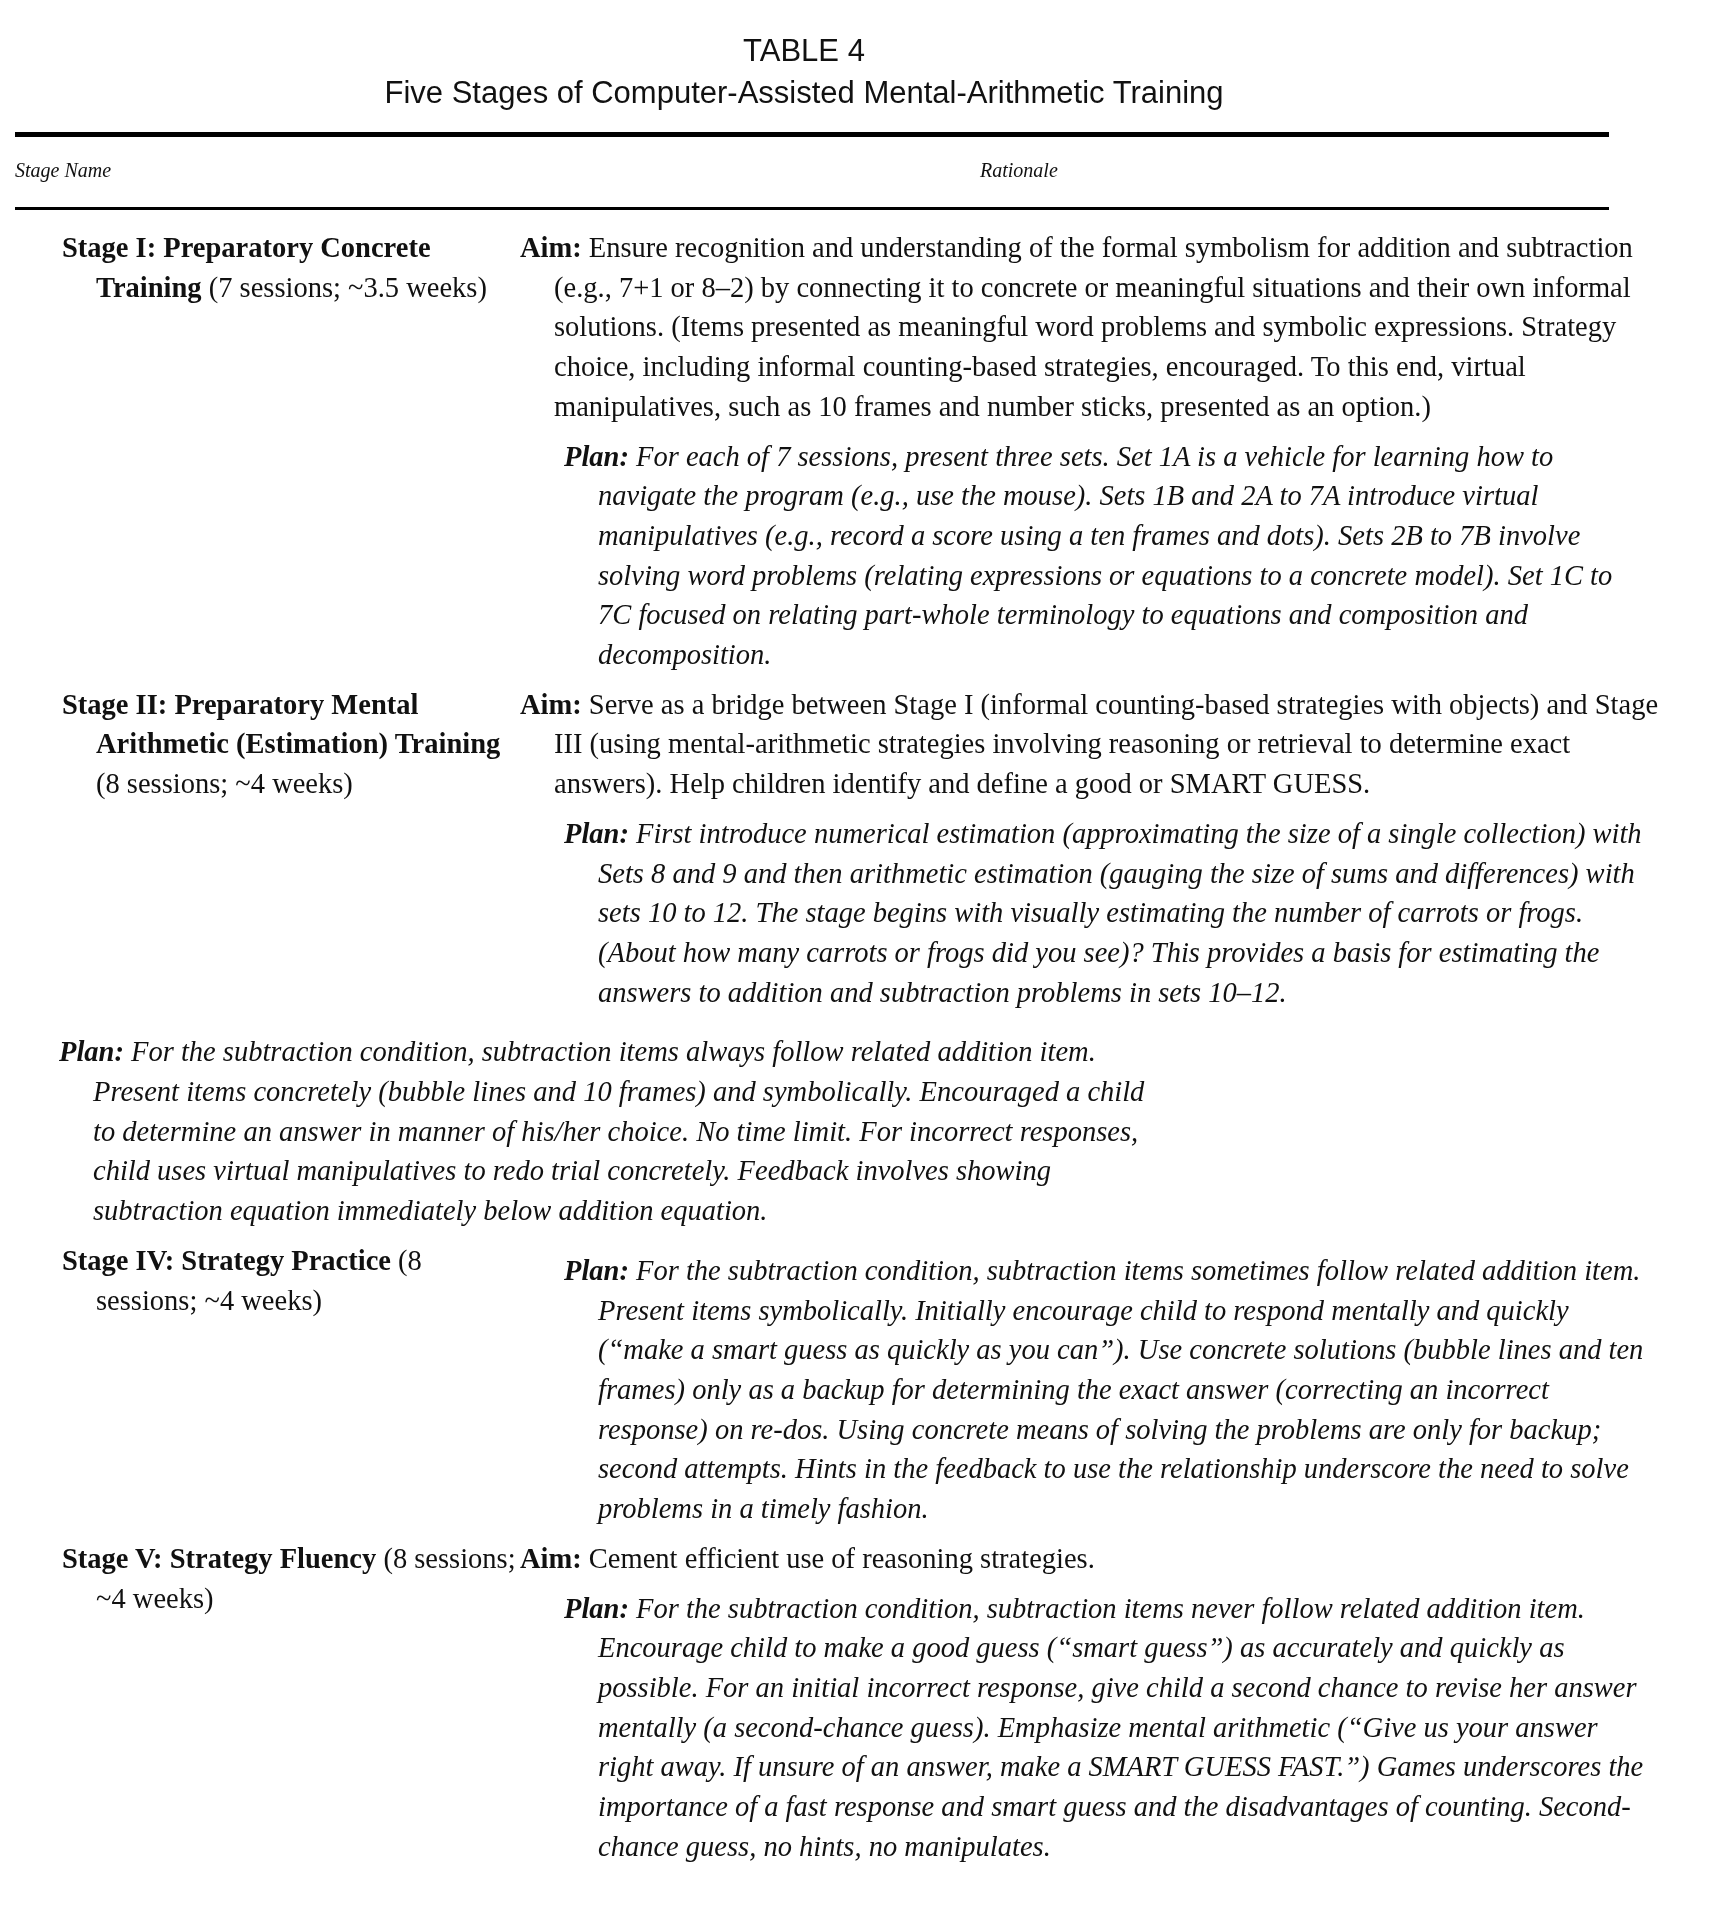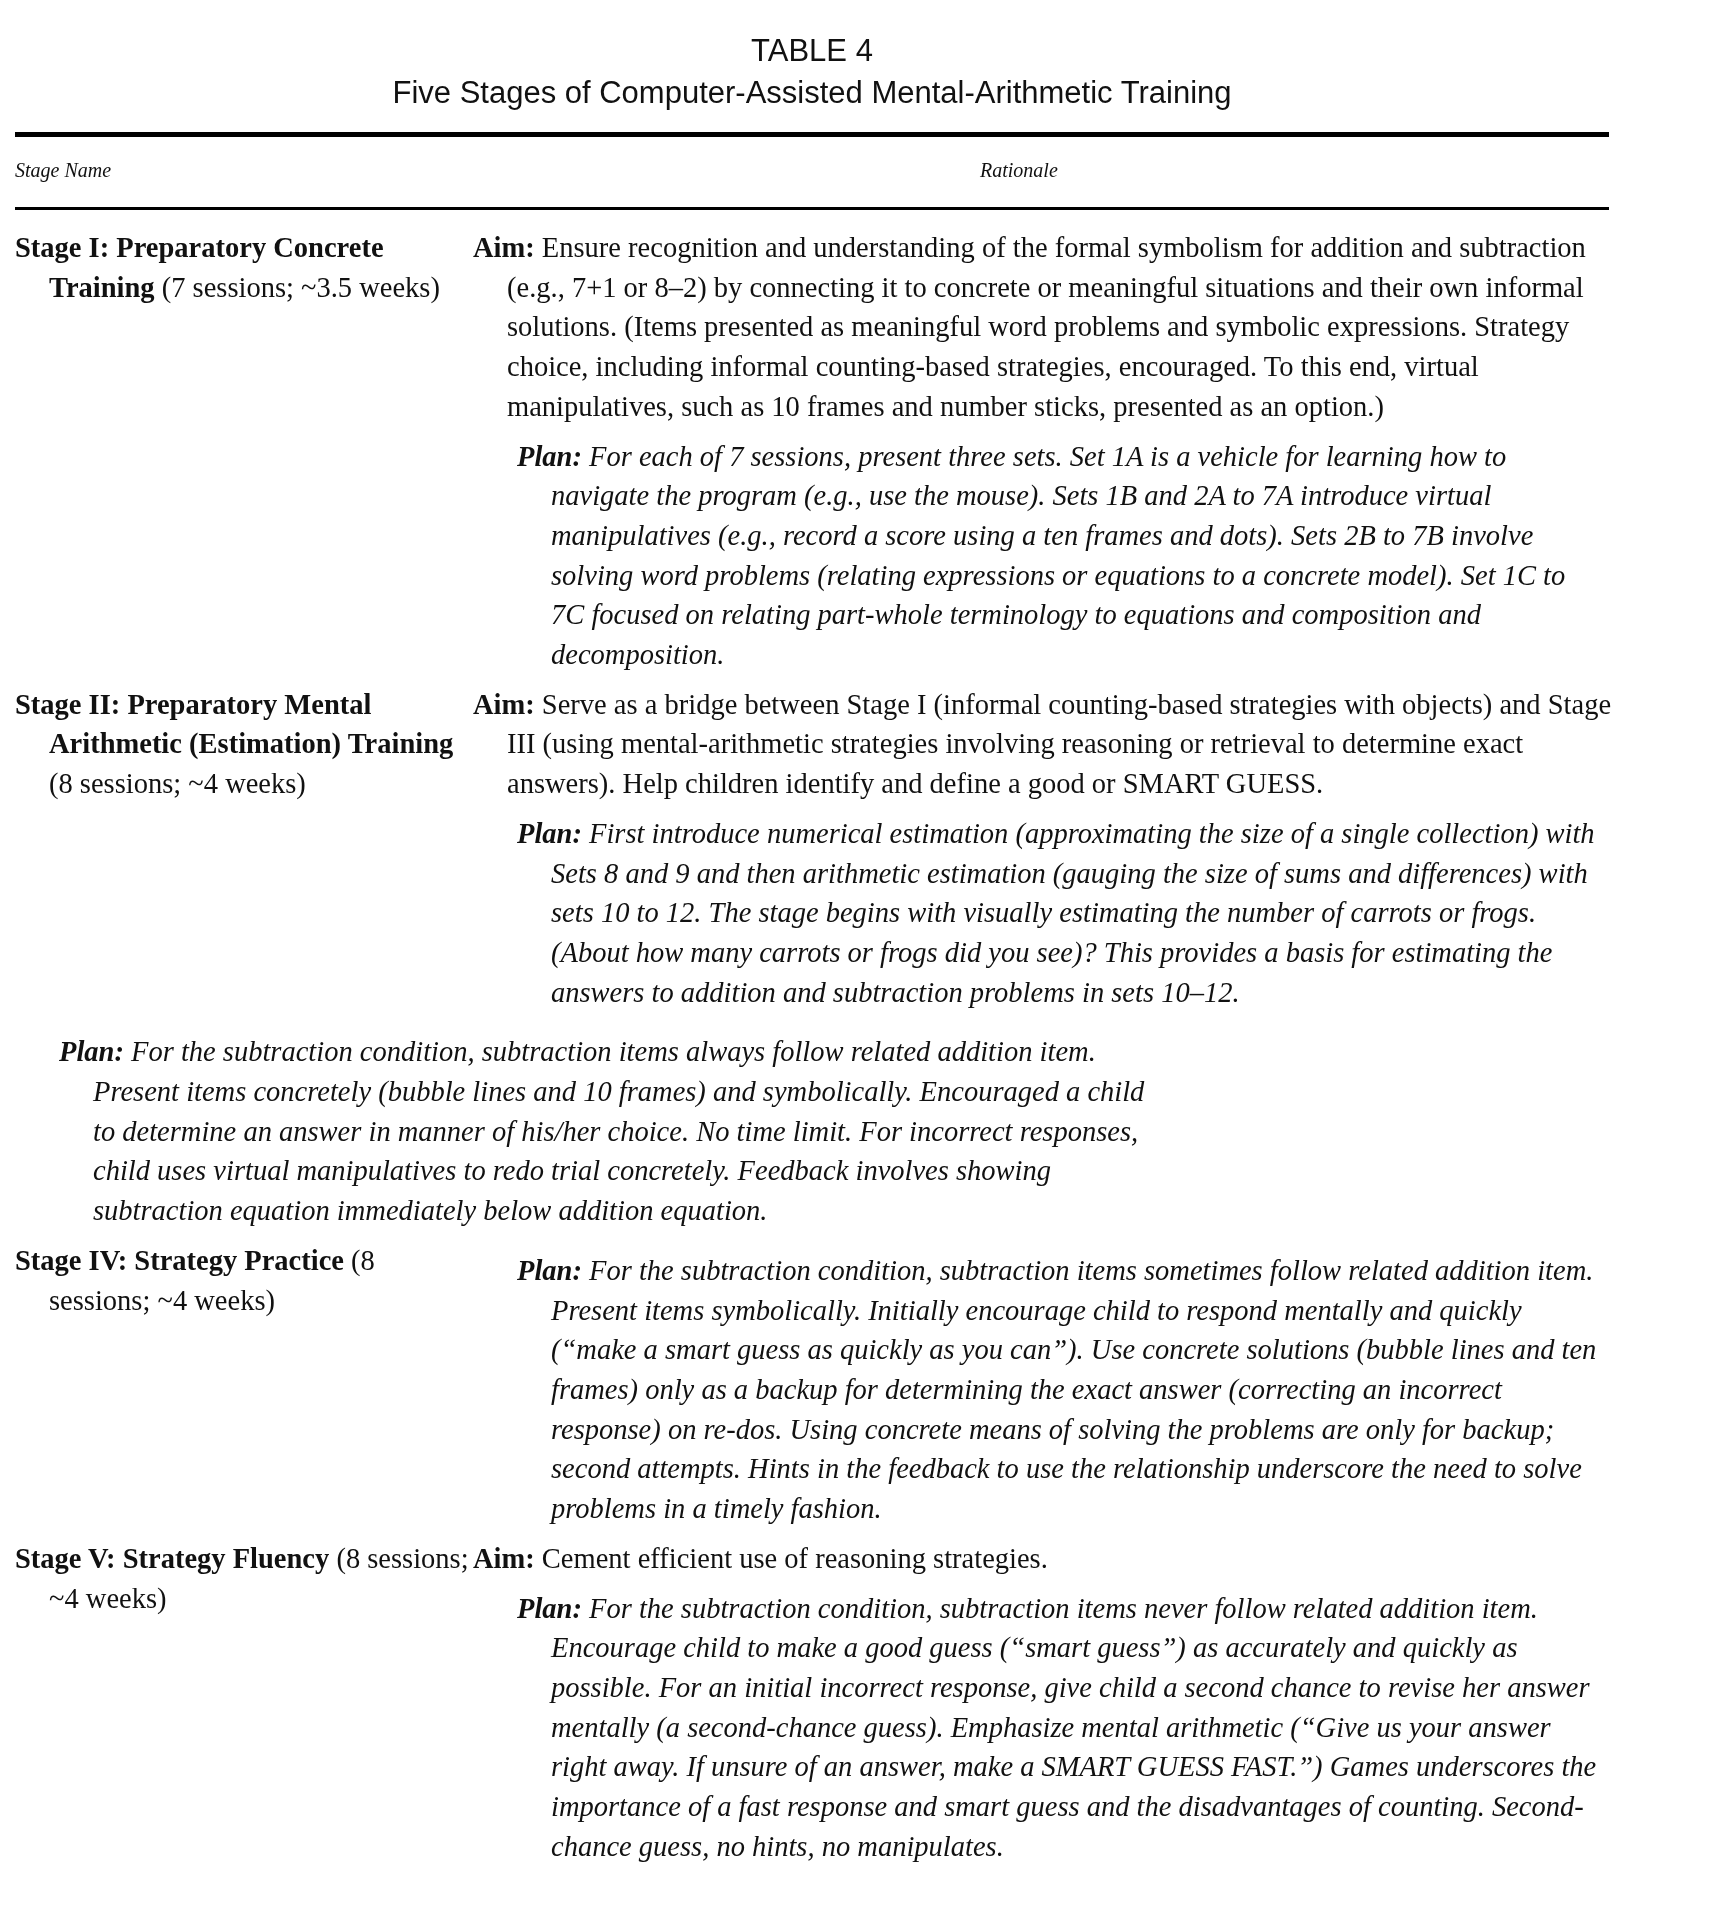--- a/index.html
+++ b/index.html
@@ -1,30 +1,30 @@
 <!DOCTYPE html>
 <html><head>
 <meta charset="utf-8">
 <style>
   html, body { margin: 0; padding: 0; background: #ffffff; }
   body { width: 1711px; height: 1927px; position: relative; overflow: hidden; color: #111; }
-  .caption { position: absolute; left: 15px; width: 1594px; text-align: center;
+  .caption { position: absolute; left: 7px; width: 1594px; text-align: center;
     font-family: "Liberation Sans", sans-serif; font-size: 31px; line-height: 42px; color: #111; }
   .cap-label { top: 30px; }
   .cap-title { top: 72px; }
   .rule { position: absolute; left: 15px; width: 1594px; background: #000; }
   .rule-thick { top: 132px; height: 5px; }
   .rule-thin { top: 207px; height: 3px; }
   .hdr { position: absolute; top: 150px; font-family: "Liberation Serif", serif; font-style: italic; font-size: 20px; line-height: 40px; }
   .hdr-stage { left: 15px; }
   .hdr-rat { left: 980px; }
   .rows { position: absolute; left: 15px; top: 228px; width: 1600px;
     font-family: "Liberation Serif", serif; font-size: 28.5px; line-height: 39.7px; }
   .row { display: flex; }
-  .col-stage { width: 458px; flex: none; }
+  .col-stage { width: 458px; flex: none; margin-left: 47px; }
   .col-rat { width: 1142px; flex: none; }
   .hang { padding-left: 34px; text-indent: -34px; margin: 0; }
   .plan { padding-left: 34px; margin: 10px; font-style: italic; }
   b { font-weight: bold; }
 </style>
 </head>
 <body>
 
 <div class="caption cap-label">TABLE 4</div>
 <div class="caption cap-title">Five Stages of Computer-Assisted Mental-Arithmetic Training</div>

